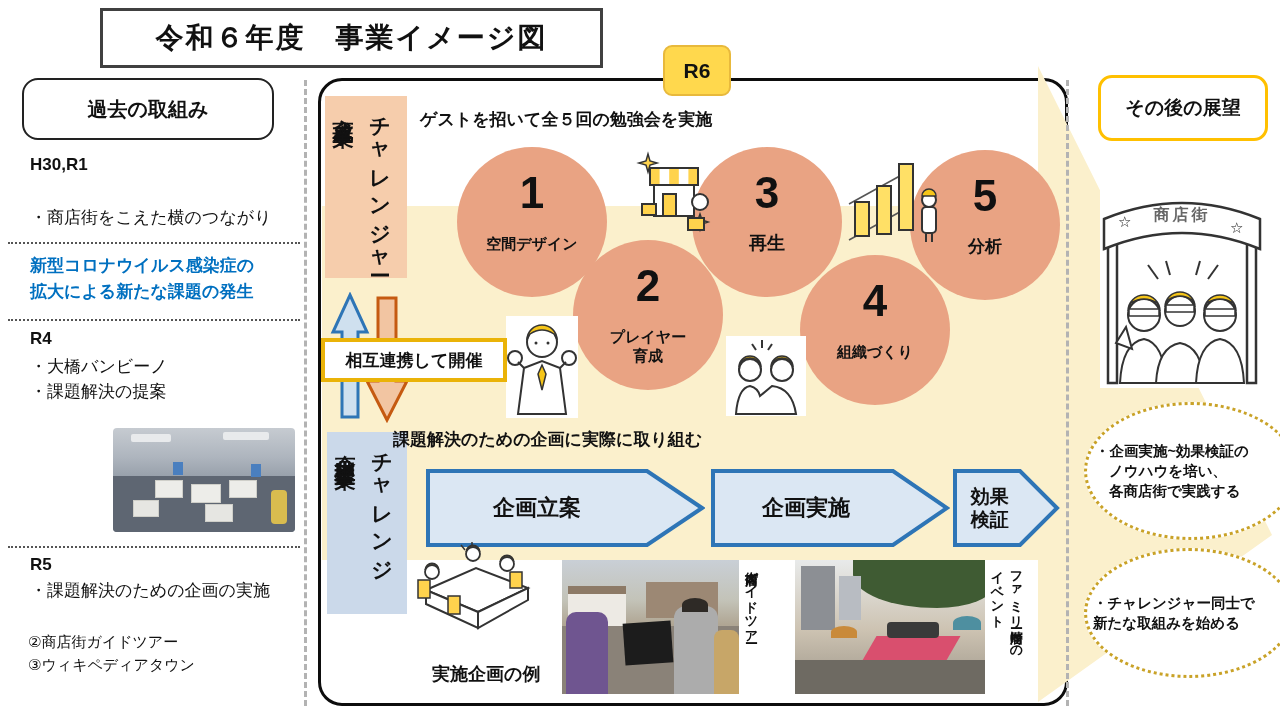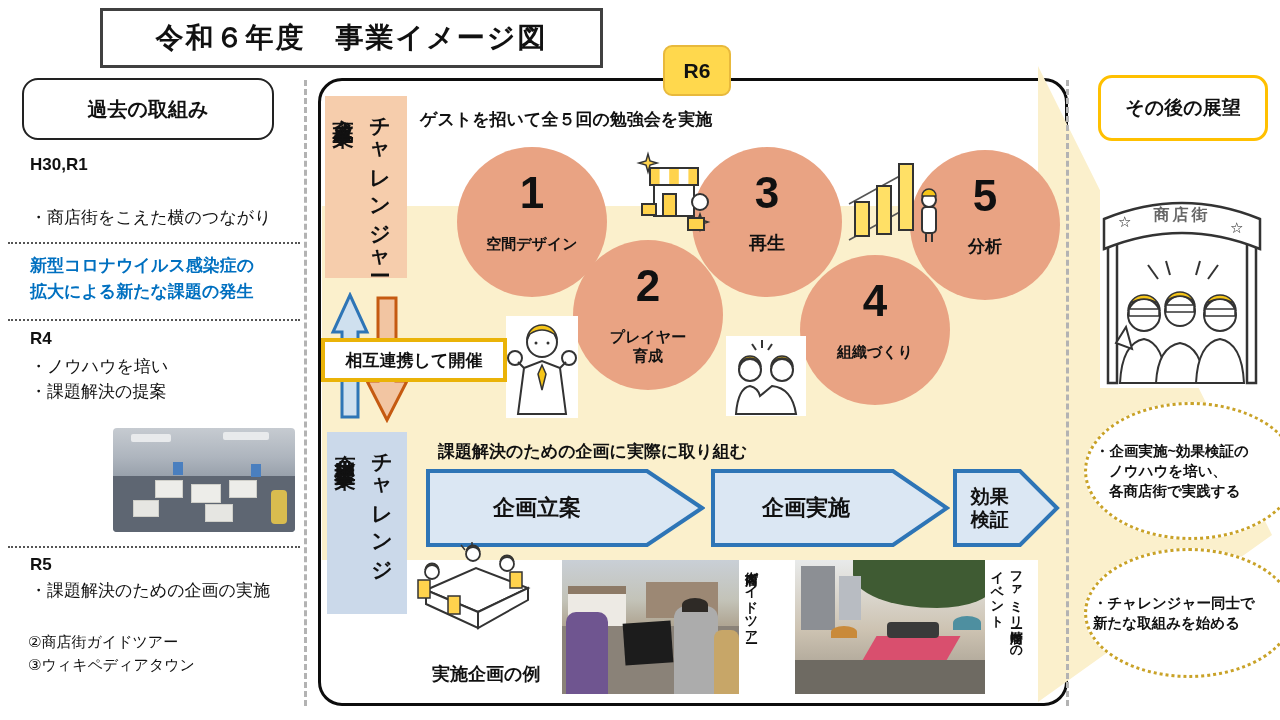--- a/index.html
+++ b/index.html
@@ -71,21 +71,21 @@
   <div class="abs lline" style="top:207px;">・商店街をこえた横のつながり</div>
 
   <div class="abs dotdiv" style="top:242px;"></div>
 
   <div class="abs lline blue-note" style="top:255px;">新型コロナウイルス感染症の</div>
   <div class="abs lline blue-note" style="top:281px;">拡大による新たな課題の発生</div>
 
   <div class="abs dotdiv" style="top:319px;"></div>
 
   <div class="abs lline period" style="top:328px;">R4</div>
-  <div class="abs lline" style="top:356px;">・ノウハウを培い</div>
+  <div class="abs lline" style="top:356px;">・大橋バンビーノ</div>
   <div class="abs lline" style="top:381px;">・課題解決の提案</div>
 
   <div class="abs photo" style="left:113px;top:428px;width:182px;height:104px;border-radius:4px;background:linear-gradient(180deg,#C6CBD1 0%,#AEB5BE 28%,#8E97A2 55%,#727B87 100%);">
     <div class="abs" style="left:18px;top:6px;width:40px;height:8px;background:#E8EAEC;border-radius:2px;"></div>
     <div class="abs" style="left:110px;top:4px;width:46px;height:8px;background:#E8EAEC;border-radius:2px;"></div>
     <div class="abs" style="left:0;top:48px;width:182px;height:56px;background:#5E6672;"></div>
     <div class="abs" style="left:42px;top:52px;width:26px;height:16px;background:#EDEDE9;border:1px solid #cfcfc9;"></div>
     <div class="abs" style="left:78px;top:56px;width:28px;height:17px;background:#EDEDE9;border:1px solid #cfcfc9;"></div>
     <div class="abs" style="left:116px;top:52px;width:26px;height:16px;background:#EDEDE9;border:1px solid #cfcfc9;"></div>
     <div class="abs" style="left:20px;top:72px;width:24px;height:15px;background:#E6E6E2;border:1px solid #cfcfc9;"></div>
@@ -199,21 +199,21 @@
   </svg>
   <div class="abs mutual">相互連携して開催</div>
 
   <div class="abs vprog" style="left:327px;top:432px;width:80px;height:182px;background:#CBD9EA;">
     <div class="vtext" style="font-size:21px;letter-spacing:3px;line-height:37px;padding:6px 3px 0 0;height:172px;">
       <span>チャレンジ</span>
       <span>企画支援事業</span>
     </div>
   </div>
 
-  <div class="abs cap" style="left:438px;top:428px;margin-top:12px;">課題解決のための企画に実際に取り組む</div>
+  <div class="abs cap" style="left:393px;top:428px;">課題解決のための企画に実際に取り組む</div>
 
   <div class="abs chev" style="left:425px;top:468px;width:280px;height:80px;">
     <svg width="280" height="80" viewBox="0 0 280 80">
         <path d="M3 3 H222 L277 40 L222 77 H3 Z" fill="#DBE7F3" stroke="#2E75B6" stroke-width="4"></path>
       </svg>
     <div class="ctext">企画立案</div>
   </div>
   <div class="abs chev" style="left:710px;top:468px;width:240px;height:80px;">
     <svg width="240" height="80" viewBox="0 0 240 80">
         <path d="M3 3 H183 L237 40 L183 77 H3 Z" fill="#DBE7F3" stroke="#2E75B6" stroke-width="4"></path>

